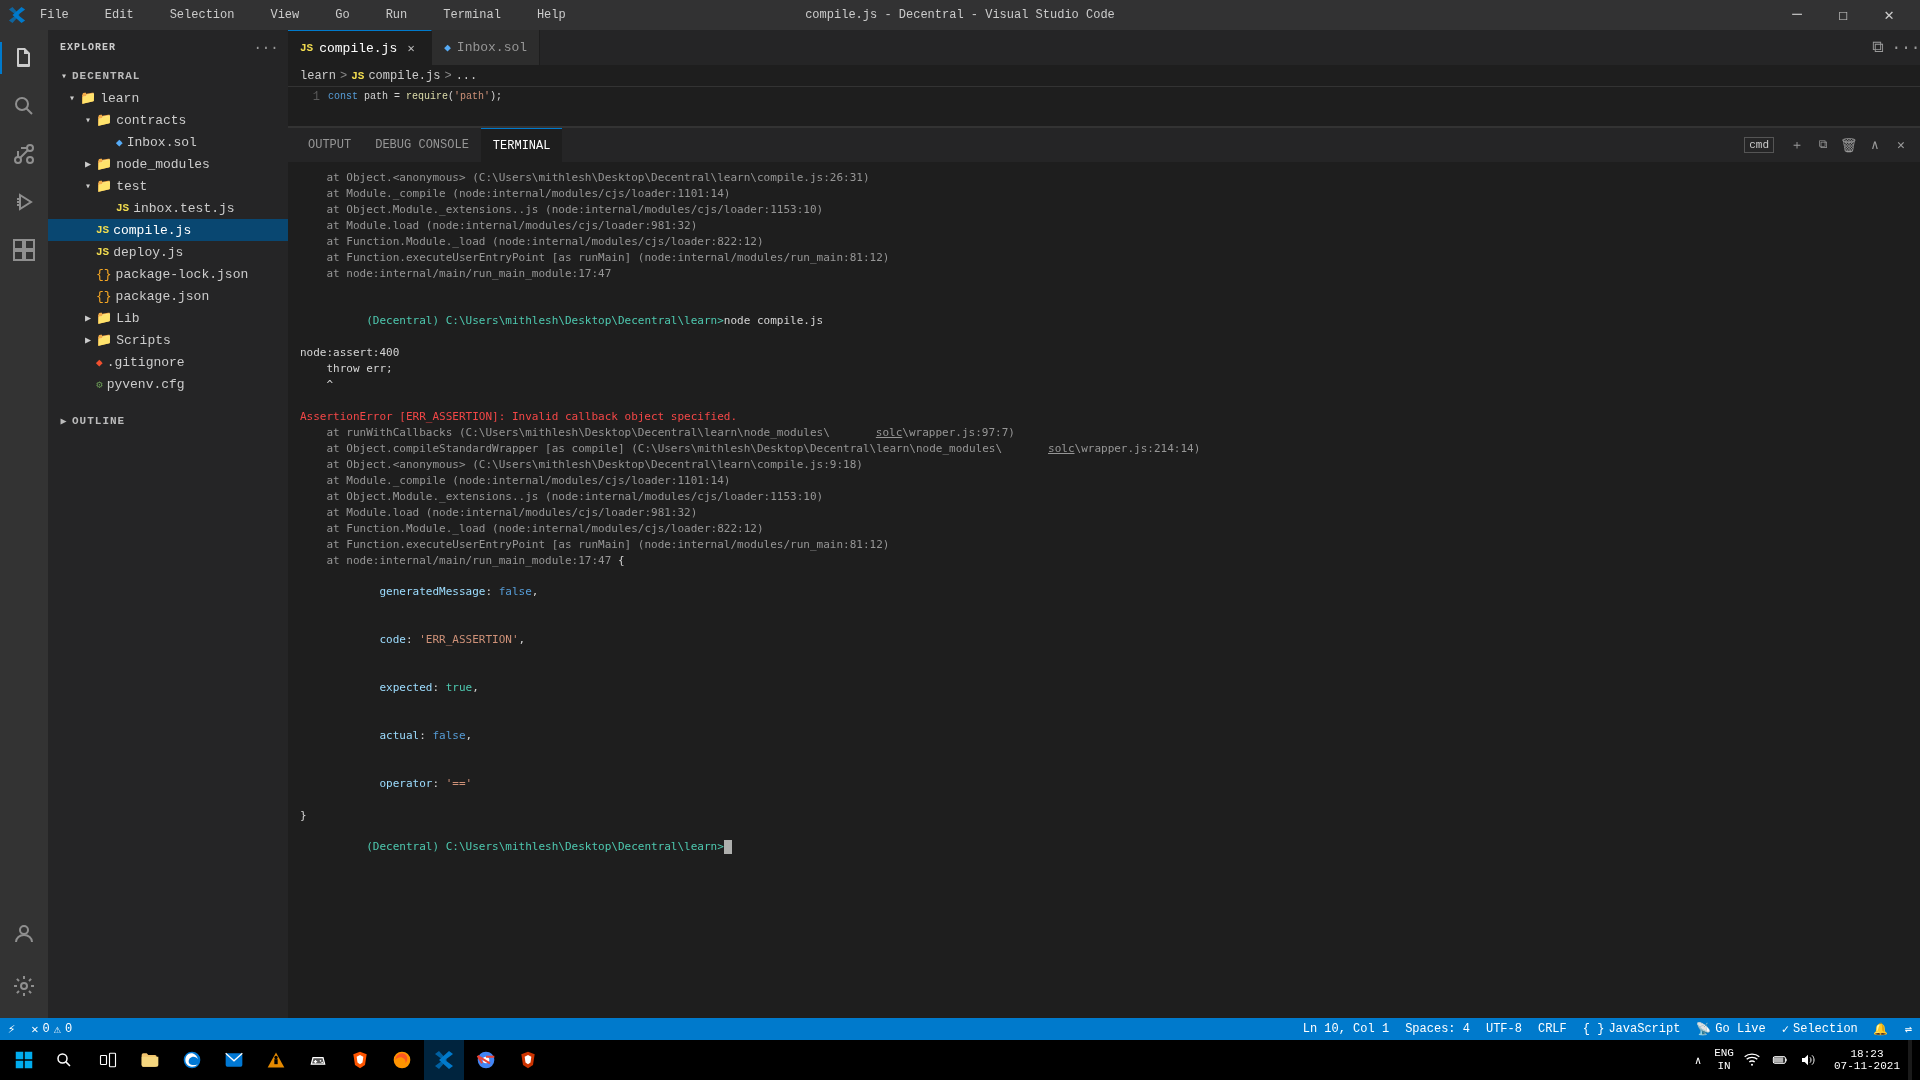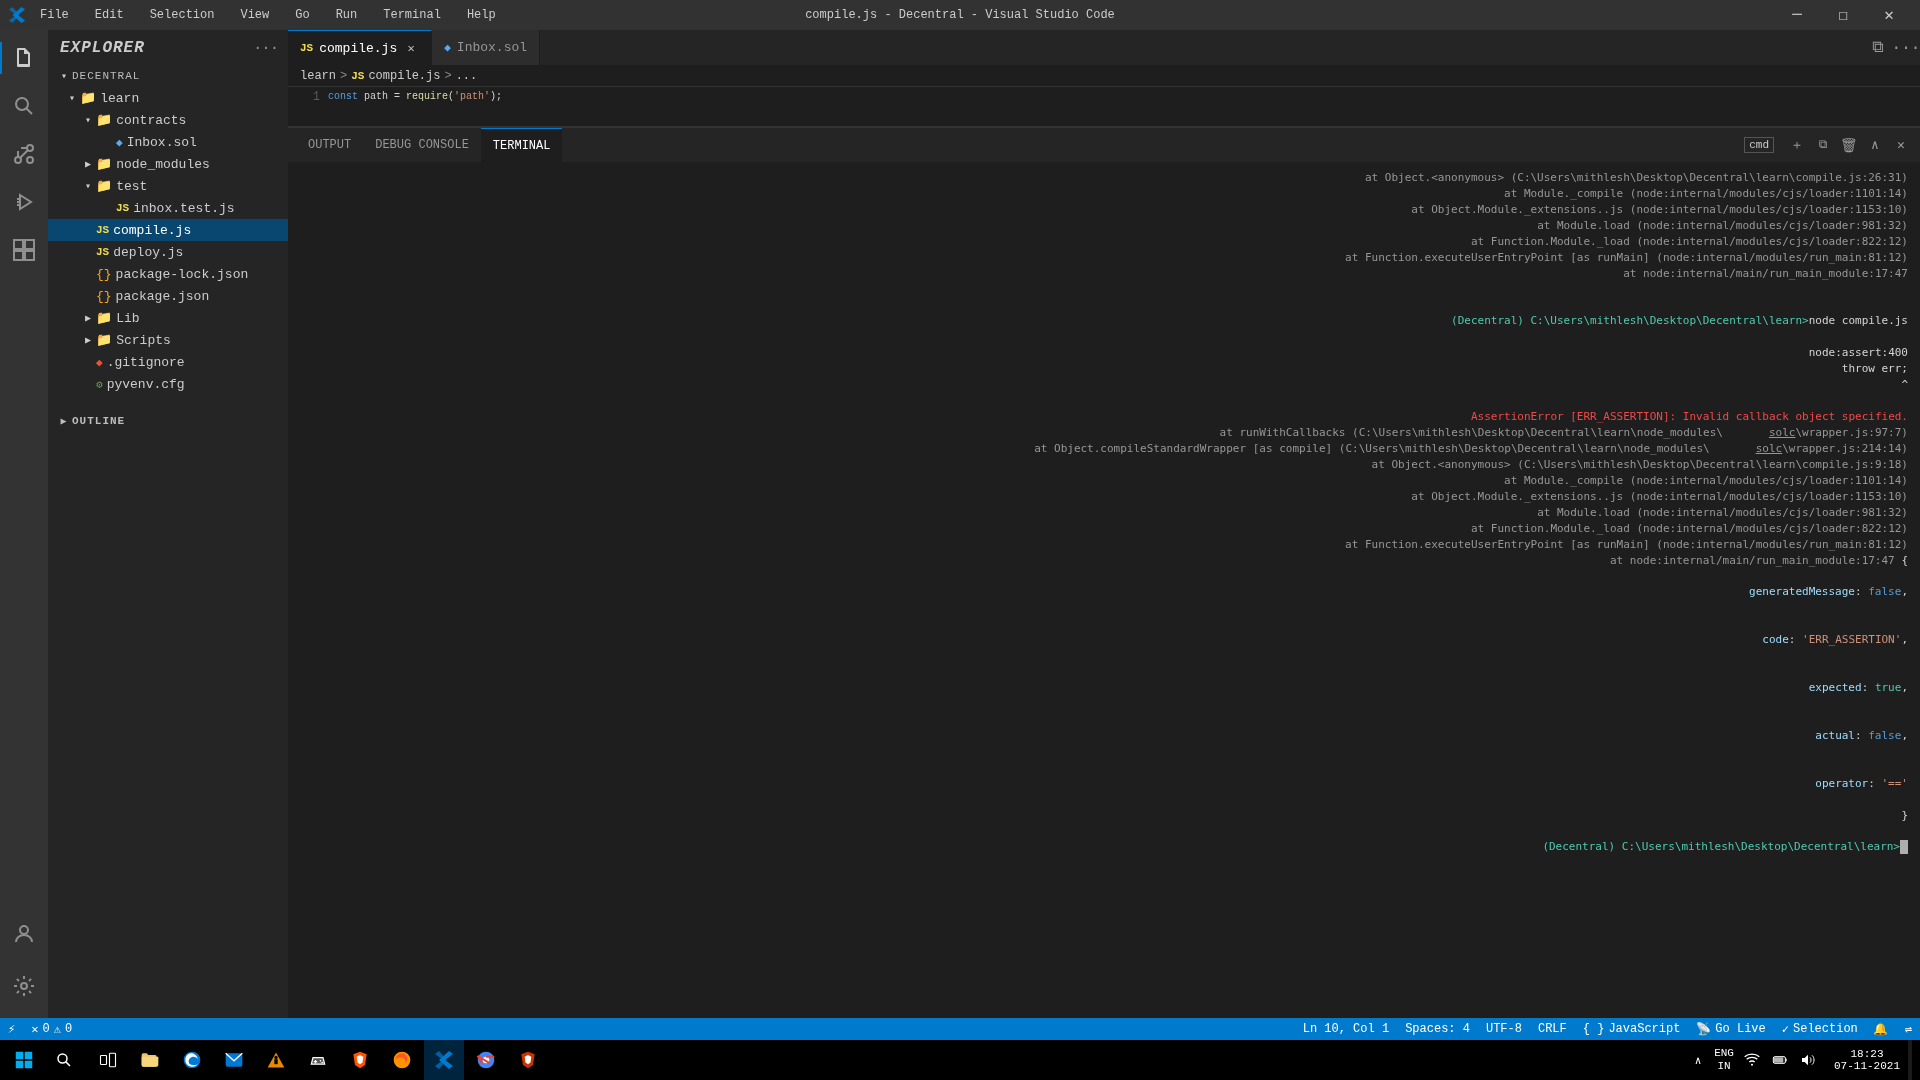--- a/index.html
+++ b/index.html
@@ -25,21 +25,21 @@
       padding: 0 8px;
       flex-shrink: 0;
     }
     .titlebar-left {
       display: flex;
       align-items: center;
       gap: 6px;
     }
     .titlebar-menu {
       display: flex;
-      gap: 10px;
+      gap: 20px;
     }
     .titlebar-menu-item {
       padding: 4px 8px;
       font-size: 12px;
       color: #cccccc;
       cursor: pointer;
     }
     .titlebar-title {
       font-size: 12px;
       color: #cccccc;
@@ -120,25 +120,24 @@
       overflow: hidden;
     }
     .sidebar-header {
       height: 35px;
       display: flex;
       align-items: center;
       justify-content: space-between;
       padding: 0 12px;
     }
     .sidebar-title {
-      font-size: 16px;
+      font-size: 10px;
       font-weight: bold;
       color: #bbbbbbb;
       letter-spacing: 1px;
-      font-style: italic;
     }
     .sidebar-actions {
       display: flex;
       gap: 4px;
     }
     .sidebar-action-btn {
       width: 20px;
       height: 20px;
       display: flex;
       align-items: center;
@@ -246,21 +245,20 @@
       color: #d4d4d4;
     }
 
     
     .terminal-panel {
       height: 640px;
       background: #1e1e1e;
       display: flex;
       flex-direction: column;
       flex-shrink: 0;
-      text-align: right;
     }
     .panel-tabs {
       height: 35px;
       background: #252526;
       display: flex;
       align-items: center;
       padding: 0 8px;
       gap: 0;
       border-top: 1px solid #333;
     }
@@ -522,21 +520,21 @@
       <span class="sidebar-title">EXPLORER</span>
       <div class="sidebar-actions">
         <div class="sidebar-action-btn">···</div>
       </div>
     </div>
 
     <div style="overflow-y: auto; flex:1;">
 
       <div class="tree-item" style="padding-left: 8px;">
         <span class="tree-arrow">▾</span>
-        <span style="font-size:11px; font-weight:normal; letter-spacing:1px; color:#bbbbbb;">DECENTRAL</span>
+        <span style="font-size:11px; font-weight:bold; letter-spacing:1px; color:#bbbbbb;">DECENTRAL</span>
       </div>
 
       <div class="tree-item" style="padding-left: 16px;">
         <span class="tree-arrow">▾</span>
         <span style="color:#e8d44d; margin-right:4px;">📁</span>
         <span>learn</span>
       </div>
 
       <div class="tree-item" style="padding-left: 32px;">
         <span class="tree-arrow">▾</span>

